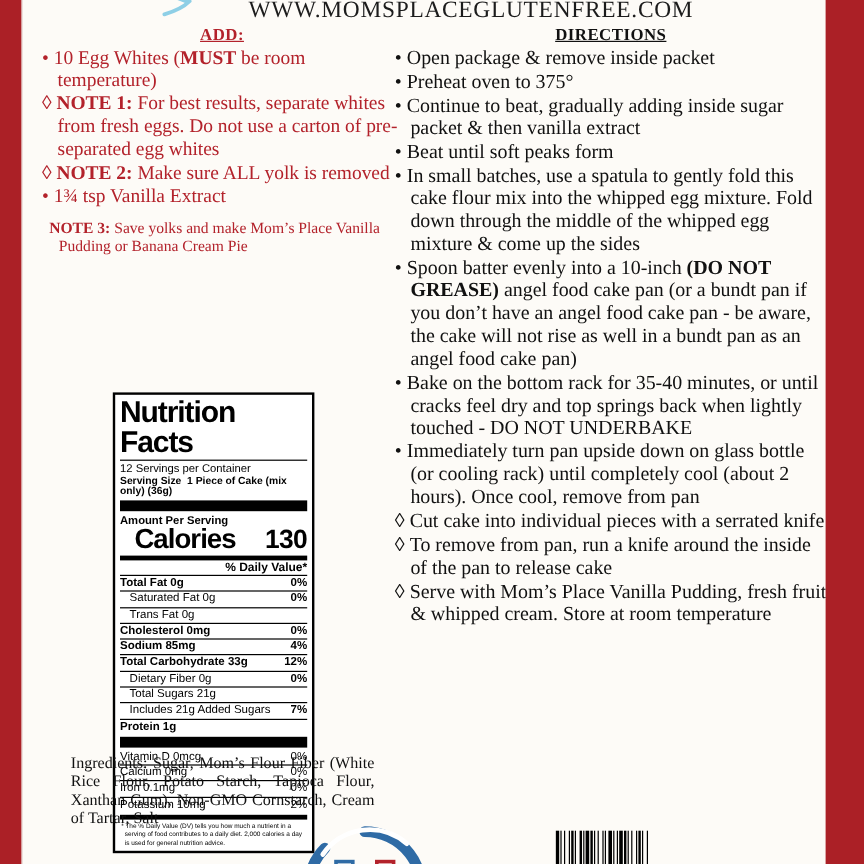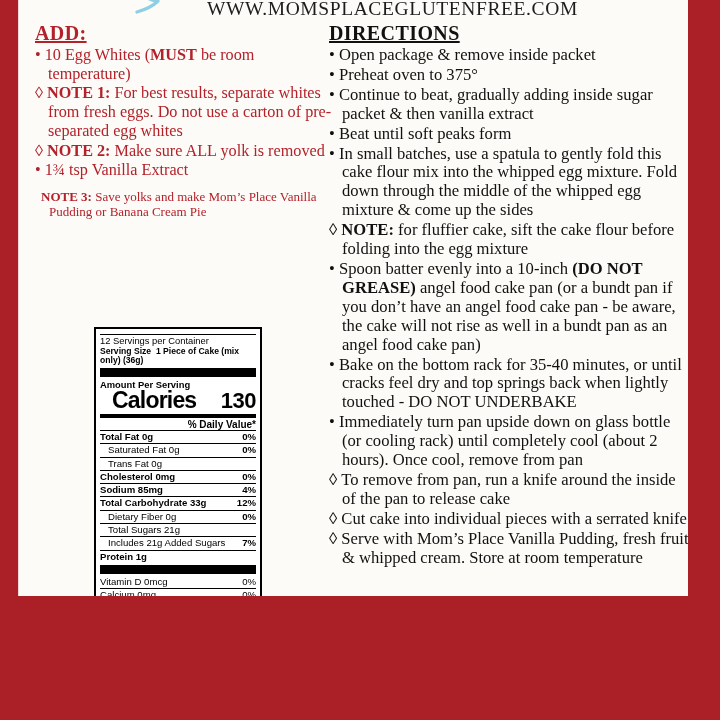--- a/index.html
+++ b/index.html
@@ -14,21 +14,21 @@
     position: relative;
     width: 720px; height: 720px;
     background: #ab2026;
     overflow: hidden;
   }
 
   
   #panel {
     position: absolute;
     left: 18px; top: 0px;
-    width: 670px; height: 596px;
+    width: 670px; height: 720px;
     background: #fdfbf7;
     border-left: 1px solid #e8d9d6;
     overflow: hidden;
   }
 
   
   .url-row {
     position: absolute;
     left: 0; top: 0px;
     width: 670px; height: 24px;
@@ -53,23 +53,24 @@
     left: 16px; top: 22px;
     width: 300px;
   }
   .col-right {
     position: absolute;
     left: 310px; top: 22px;
     width: 360px;
   }
 
   .head-red, .head-blk {
+    text-align: center;
     font-weight: bold;
     text-decoration: underline;
-    font-size: 20px;
+    font-size: 14px;
     letter-spacing: 0.4px;
   }
   .head-red { color: #b3222b; }
   .head-blk { color: #111; }
 
   .red { color: #b3222b; }
   .blk { color: #111; }
 
   ul.items { list-style: none; }
   ul.items li {
@@ -200,31 +201,31 @@
     </div>
 
     <div class="col-right">
       <div class="head-blk">DIRECTIONS</div>
       <ul class="items blk" id="dir-list">
           <li class="bullet"><span>Open package &amp; remove inside packet</span></li>
           <li class="bullet"><span>Preheat oven to 375°</span></li>
           <li class="bullet"><span>Continue to beat, gradually adding inside sugar packet &amp; then vanilla extract</span></li>
           <li class="bullet"><span>Beat until soft peaks form</span></li>
           <li class="bullet"><span>In small batches, use a spatula to gently fold this cake flour mix into the whipped egg mixture.  Fold down through the middle of the whipped egg mixture &amp; come up the sides</span></li>
-          <li class="note-line"><span class="b">NOTE:</span><span> for fluffier cake, sift the cake flour before folding into the egg mixture</span></li>
           <li class="bullet"><span>Spoon batter evenly into a 10-inch </span><span class="b">(DO NOT GREASE)</span><span> angel food cake pan (or a bundt pan if you don’t have an angel food cake pan - be aware, the cake will not rise as well in a bundt pan as an angel food cake pan)</span></li>
           <li class="bullet"><span>Bake on the bottom rack for 35-40 minutes, or until cracks feel dry and top springs back when lightly touched - DO NOT UNDERBAKE</span></li>
           <li class="bullet"><span>Immediately turn pan upside down on glass bottle (or cooling rack) until completely cool (about 2 hours).  Once cool, remove from pan</span></li>
+          <li class="note-line"><span>Cut cake into individual pieces with a serrated knife</span></li>
           <li class="note-line"><span>To remove from pan, run a knife around the inside of the pan to release cake</span></li>
-          <li class="note-line"><span>Cut cake into individual pieces with a serrated knife</span></li>
           <li class="note-line"><span>Serve with Mom’s Place Vanilla Pudding, fresh fruit &amp; whipped cream.  Store at room temperature</span></li>
         </ul>
     </div>
 
     <div class="nf">
+      <div class="nf-title">Nutrition Facts</div>
       <div class="nf-rule-thin"></div>
       <div class="nf-serv">12 Servings per Container</div>
       <div class="nf-serv2">
         <span>Serving Size</span>
         <span>&nbsp;</span><span style="font-weight:bold">1 Piece of Cake (mix only) (36g)</span>
       </div>
       <div class="nf-rule-thick"></div>
       <div class="nf-aps">Amount Per Serving</div>
       <div class="nf-cal-row">
         <span class="nf-cal-lbl">Calories</span>

